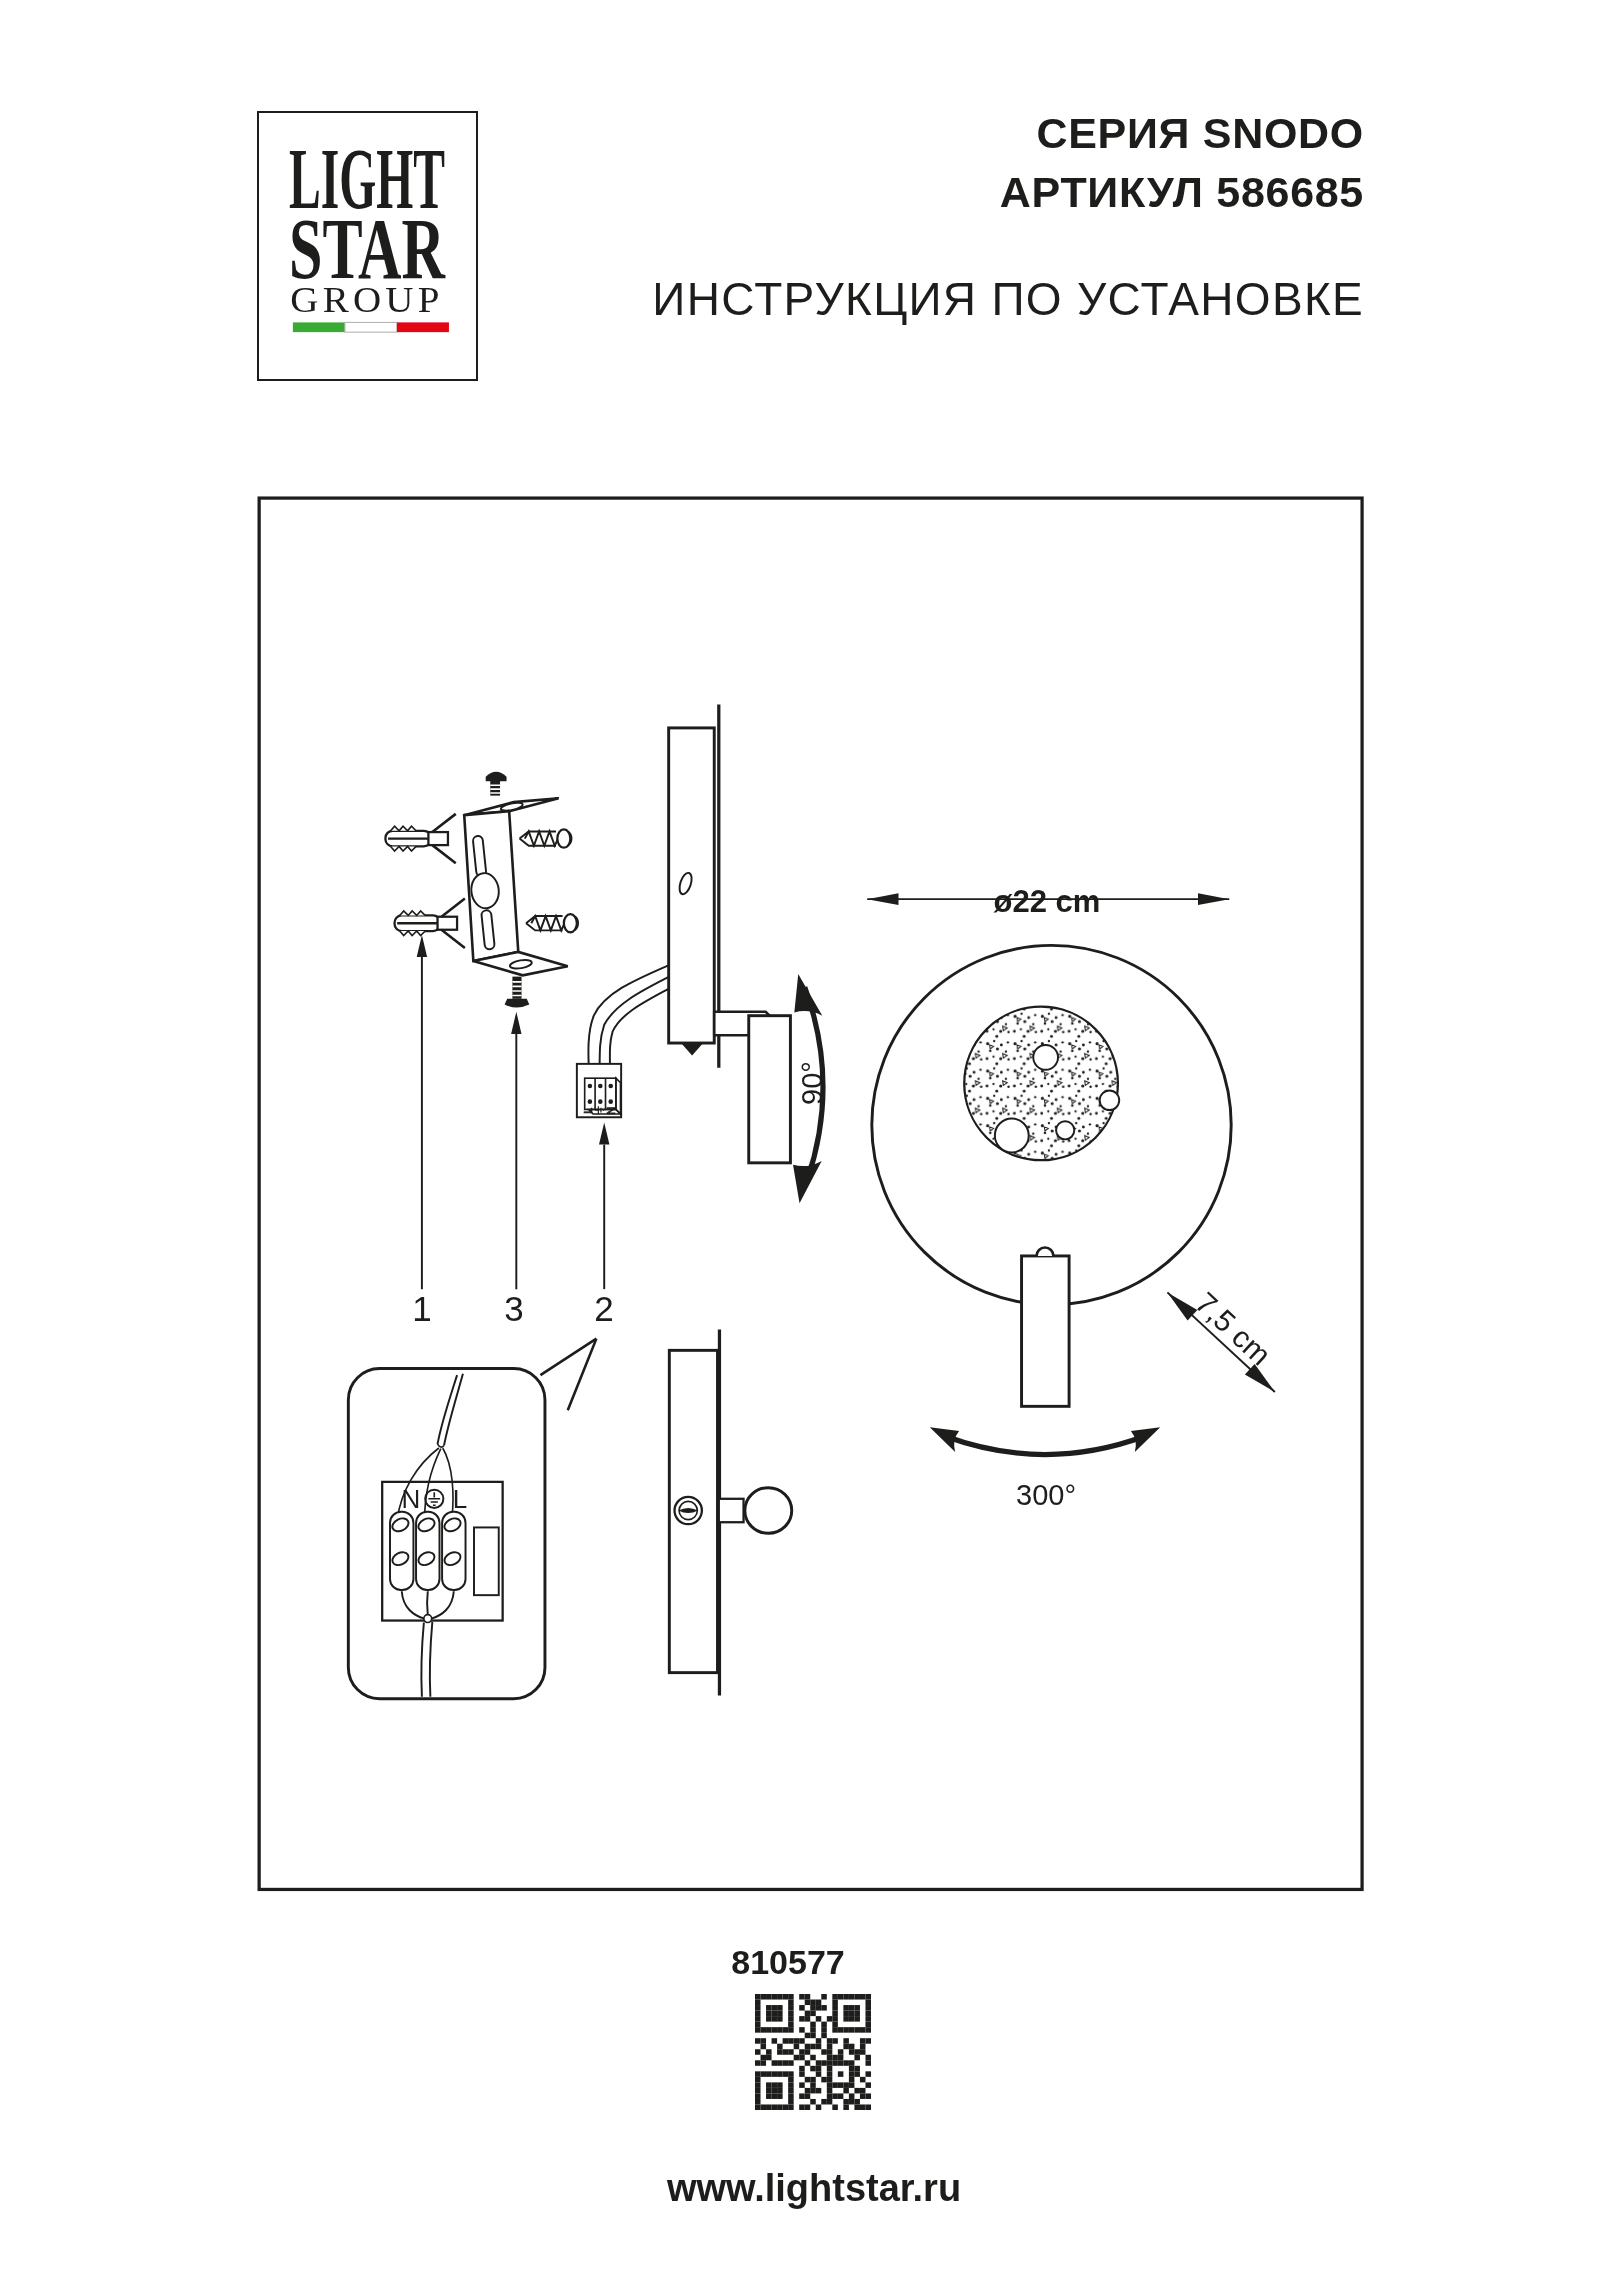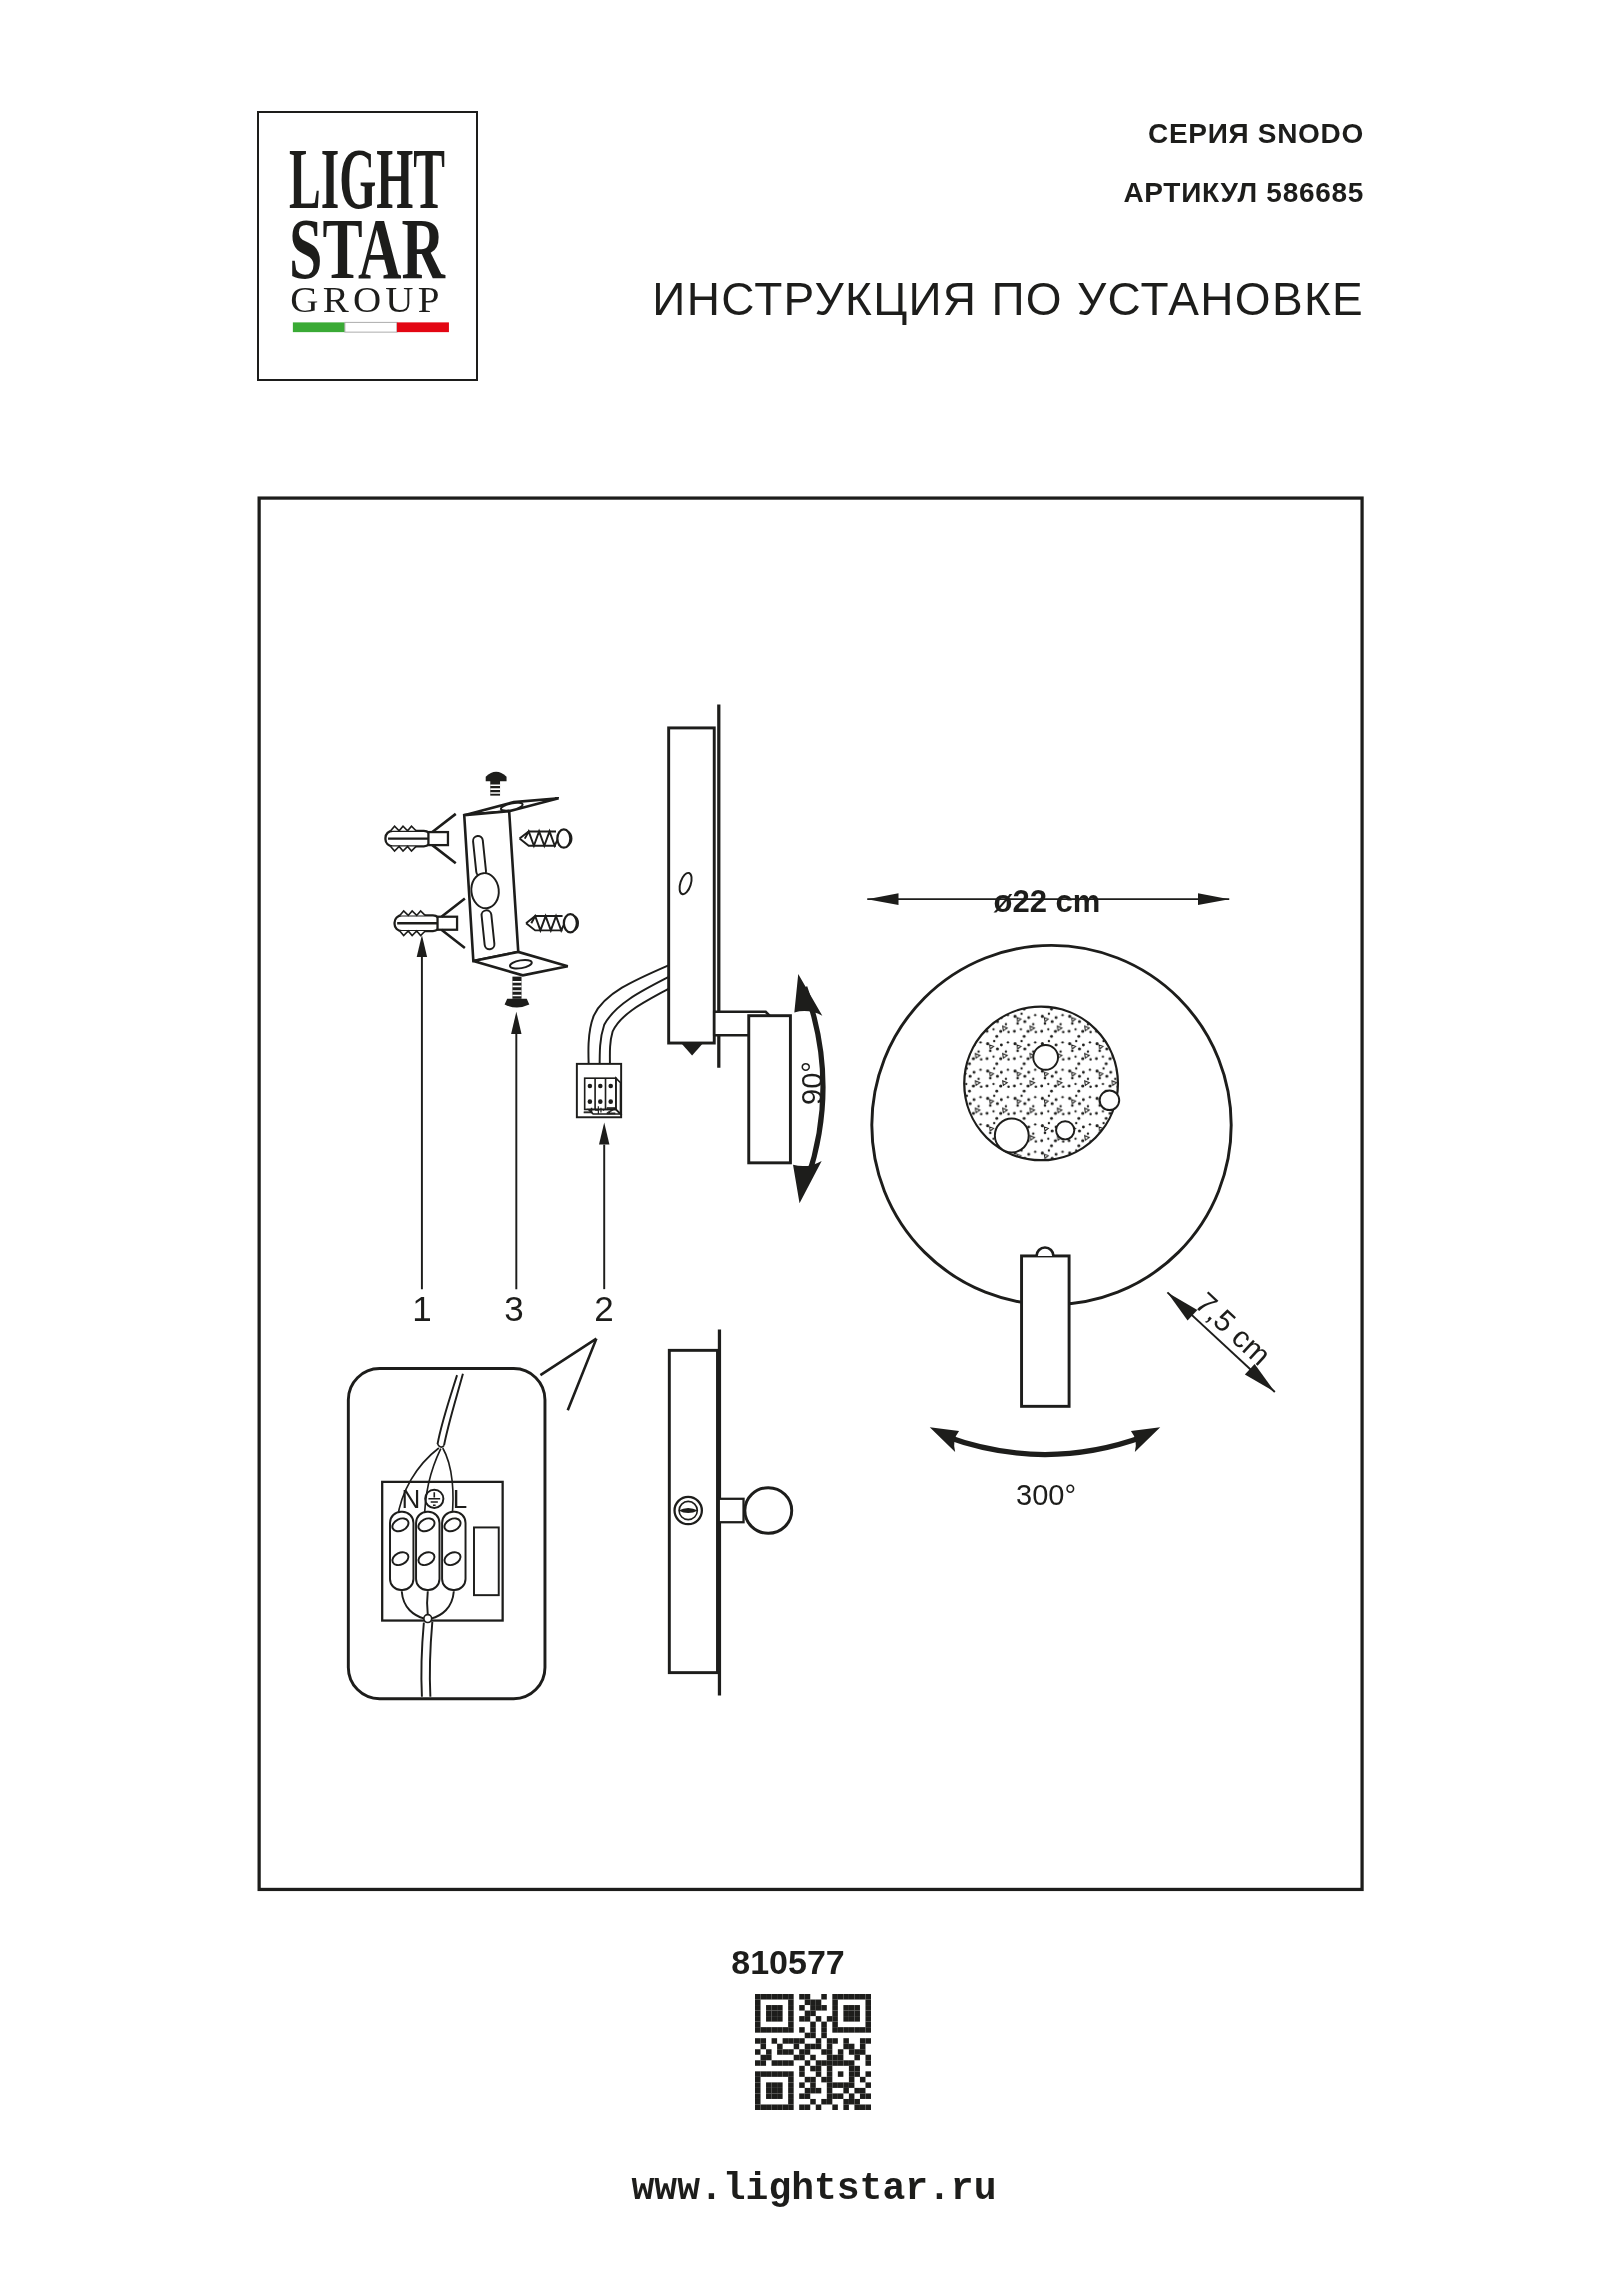--- a/index.html
+++ b/index.html
@@ -6,28 +6,28 @@
   .page{position:relative;width:1616px;height:2284px;background:#ffffff;overflow:hidden;
         font-family:"Liberation Sans",sans-serif;color:#1d1d1b;}
   .lbl{position:absolute;color:#1d1d1b;white-space:nowrap;transform:translate(-50%,-50%);
        font-family:"Liberation Sans",sans-serif;}
   .rot-ccw{transform:translate(-50%,-50%) rotate(-90deg);}
   .rot-diag{transform:translate(-50%,-50%) rotate(43deg);}
   .logo-box{position:absolute;left:257px;top:111px;width:221px;height:270px;border:2.6px solid #1d1d1b;box-sizing:border-box;}
   .logo-big{font:700 132px "Liberation Serif",serif;fill:#1d1d1b;}
   .logo-small{font:400 55px "Liberation Serif",serif;fill:#1d1d1b;letter-spacing:6px;}
   .titleblock{position:absolute;right:252px;top:104px;text-align:right;font-weight:700;}
-  .titleblock .g1{font-size:28px;line-height:59px;letter-spacing:0.7px;}
+  .titleblock .g1{font-size:43px;line-height:59px;letter-spacing:0.7px;}
   .g2{position:absolute;right:252px;top:276px;text-align:right;font-weight:400;
       font-size:46px;line-height:47px;letter-spacing:1.3px;}
   .diagram-svg{position:absolute;left:0;top:0;}
   .qr{position:absolute;}
   .mini-lbl{font:400 17px "Liberation Sans",sans-serif;fill:#1d1d1b;}
   .footer-article{font-size:34px;font-weight:700;}
-  .footer-url{font-size:38px;font-weight:700;font-family:Liberation Mono, monospace;}
+  .footer-url{font-size:38px;font-weight:700;}
 </style>
 </head>
 <body>
 
 <div class="page">
 
   <div class="logo-box">
     <svg width="216" height="264" viewBox="0 0 332 406">
       <text x="46" y="146" textLength="240" lengthAdjust="spacingAndGlyphs" class="logo-big">LIGHT</text>
       <text x="46" y="253" textLength="240" lengthAdjust="spacingAndGlyphs" class="logo-big">STAR</text>

